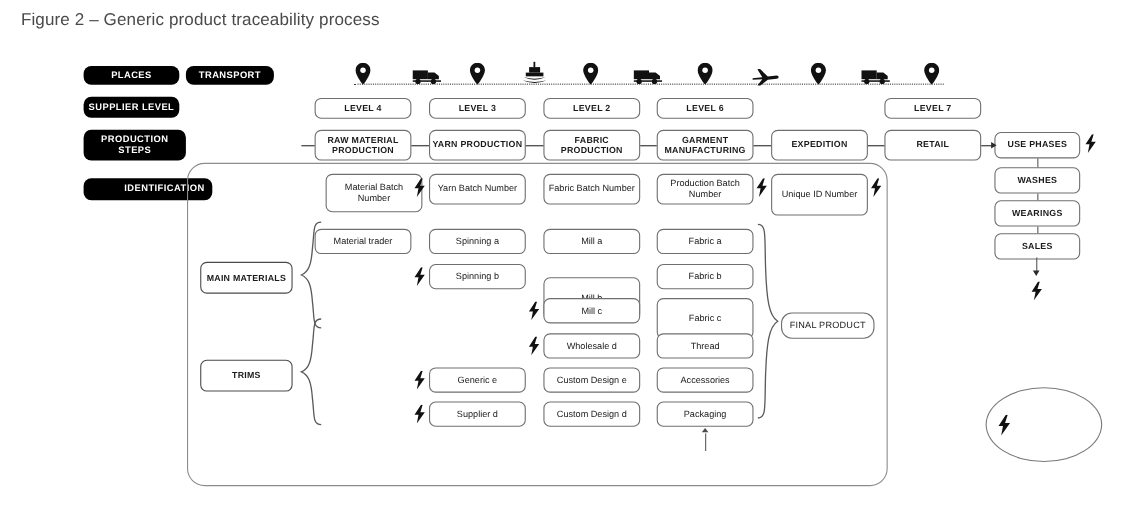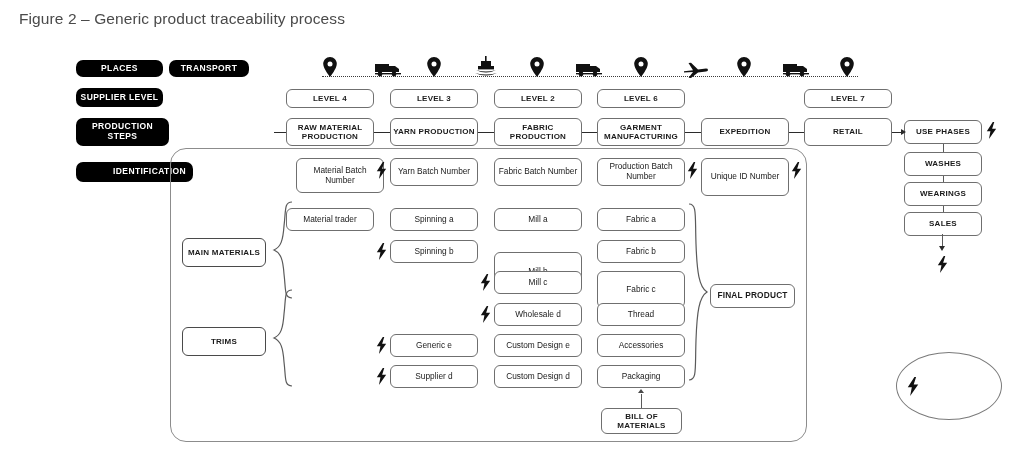--- a/index.html
+++ b/index.html
@@ -26,21 +26,21 @@
     display:flex;align-items:center;justify-content:center;text-align:center;
     line-height:1.15;
   }
 
   
   .box{
     position:absolute;background:#fff;border:1.1px solid #6f6f6f;border-radius:6px;
     display:flex;align-items:center;justify-content:center;text-align:center;
     font-size:8.3px;line-height:1.18;box-sizing:border-box;padding:1px 2px;
   }
-  .box.bold{font-weight:bold;letter-spacing:.2px;}
+  .box.bold{font-weight:normal;letter-spacing:.2px;border-radius:10px;}
   .box.caps{font-weight:bold;font-size:8px;letter-spacing:.25px;}
   .box.thick{border-width:1.4px;border-color:#4a4a4a;}
 
   
   .id-container{
     position:absolute;border:1.2px solid #8c8c8c;border-radius:16px;background:transparent;
   }
 
   
   .hline{position:absolute;background:#2b2b2b;height:1.3px;}
@@ -248,21 +248,20 @@
     </div>
 
   <svg class="brace" style="left:687px;top:202px;" width="22" height="182" viewBox="0 0 22 182">
     <path d="M2 2 C10 2 8 12 9 42 C10 70 12 85 20 90 C12 95 10 110 9 138 C8 168 10 178 2 178" fill="none" stroke="#5a5a5a" stroke-width="1.2"></path>
   </svg>
 
   <div class="box bold" style="left:710px;top:284px;width:85px;height:24px;">FINAL PRODUCT</div>
 
   <div class="vline" style="left:641px;top:394px;height:16px;"></div>
   <div class="arrow-u" style="left:638px;top:389px;"></div>
-  <div class="box caps" style="left:601px;top:408px;width:81px;height:26px;">BILL OF MATERIALS</div>
 
   <div id="usephase">
       <div class="box caps" style="left: 904px; top: 120px; width: 78px; height: 24px;">USE PHASES</div>
       <svg class="bolt" style="left:986px;top:122px;width:11px;height:17px;" viewBox="0 0 10 16">
         <path d="M6.2 0 L0.6 8.6 L4.0 8.6 L2.6 16 L9.4 6.4 L5.6 6.4 L7.6 0 Z" fill="#111"></path>
       </svg>
       <div class="box caps" style="left: 904px; top: 152px; width: 78px; height: 24px;">WASHES</div>
       <div class="vline" style="left: 943px; top: 144px; height: 8px;"></div>
       <div class="box caps" style="left: 904px; top: 182px; width: 78px; height: 24px;">WEARINGS</div>
       <div class="vline" style="left: 943px; top: 176px; height: 6px;"></div>

